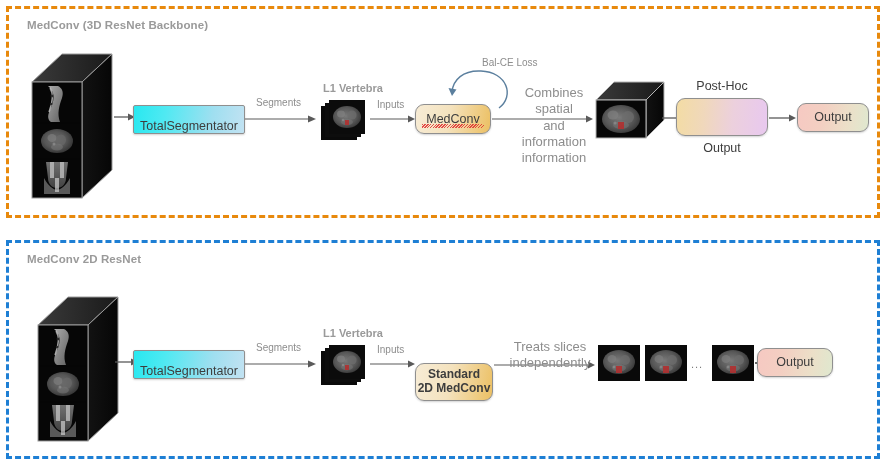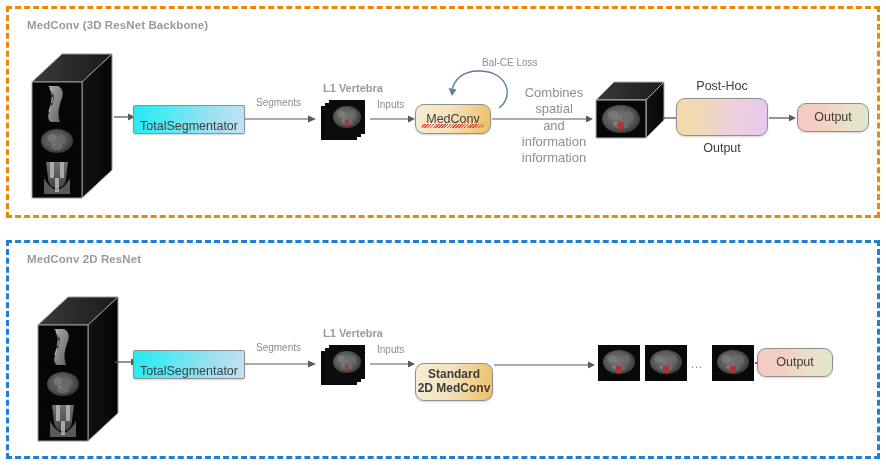--- a/index.html
+++ b/index.html
@@ -324,20 +324,24 @@
     <span>Standard</span>
     <span>2D MedConv</span>
   </div>
 
   <div class="imgwrap" style="left:494px;top:360px;">
     <svg width="102" height="10" viewBox="0 0 102 10">
       <line x1="0" y1="5" x2="94" y2="5" stroke="#5a5a5a" stroke-width="1.2"></line>
       <polygon points="94,1.5 101,5 94,8.5" fill="#5a5a5a"></polygon>
     </svg>
   </div>
+  <div class="elabel sm" style="left:506px;top:339px;width:88px;">
+    <span>Treats slices</span><br>
+    <span>independently</span>
+  </div>
 
   <div class="imgwrap" style="left:598px;top:345px;">
     <svg width="42" height="36" viewBox="0 0 42 36">
       <rect x="0" y="0" width="42" height="36" fill="#090909"></rect>
       <ellipse cx="21" cy="17" rx="16" ry="12" fill="url(#ctBodyS)"></ellipse>
       <ellipse cx="14" cy="14" rx="4.5" ry="4" fill="#828282" opacity=".6"></ellipse>
       <ellipse cx="27" cy="15" rx="5" ry="5" fill="#6d6d6d" opacity=".7"></ellipse>
       <ellipse cx="21" cy="23" rx="7" ry="3.4" fill="#7a7a7a" opacity=".5"></ellipse>
       <path d="M18 21 L24 21 L24 28 L18 28 Z" fill="#b03030" opacity=".9"></path>
       <circle cx="16" cy="22" r="1.4" fill="#909090" opacity=".7"></circle>

